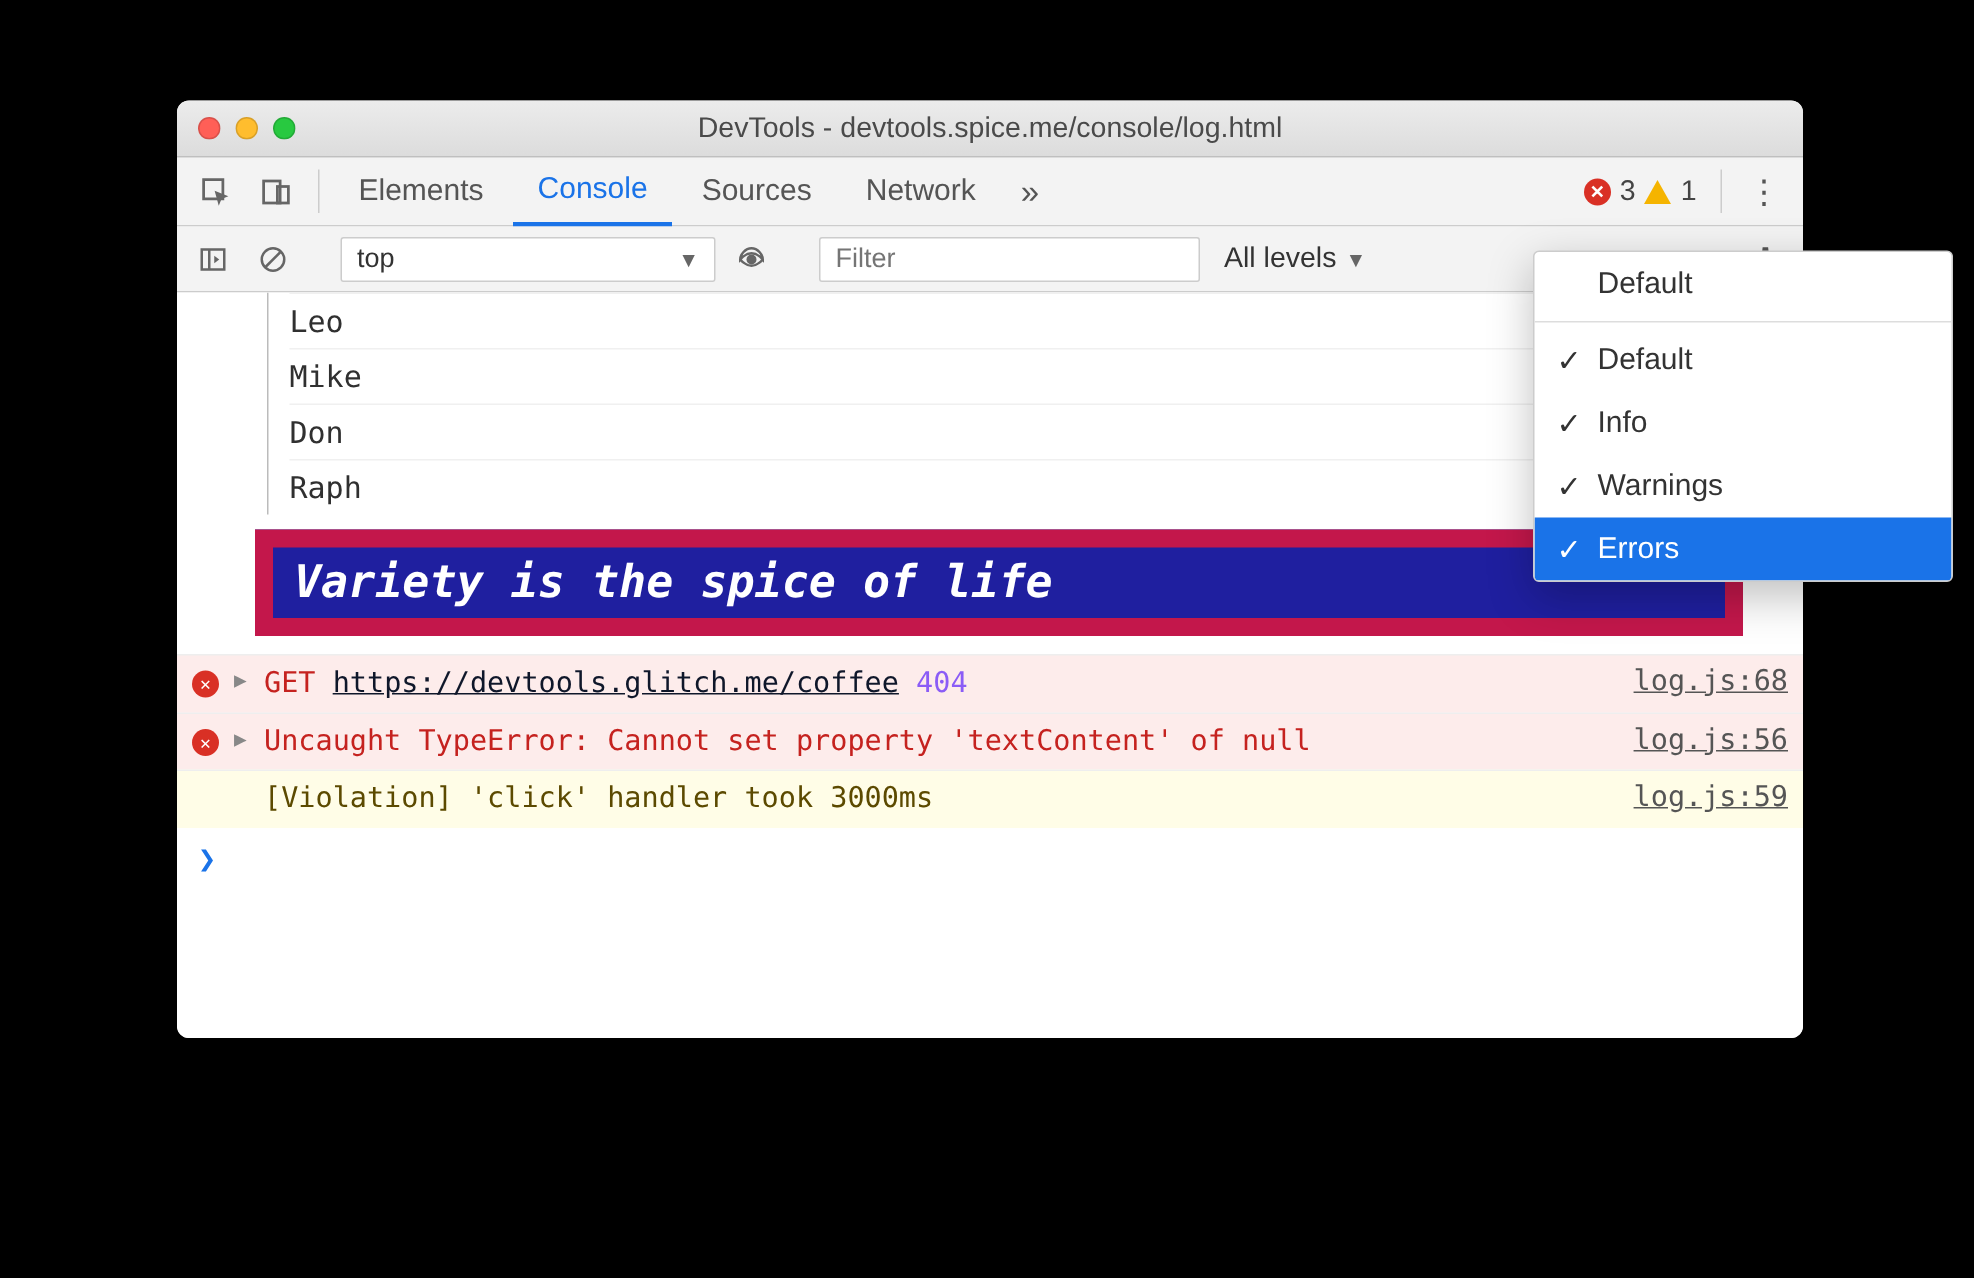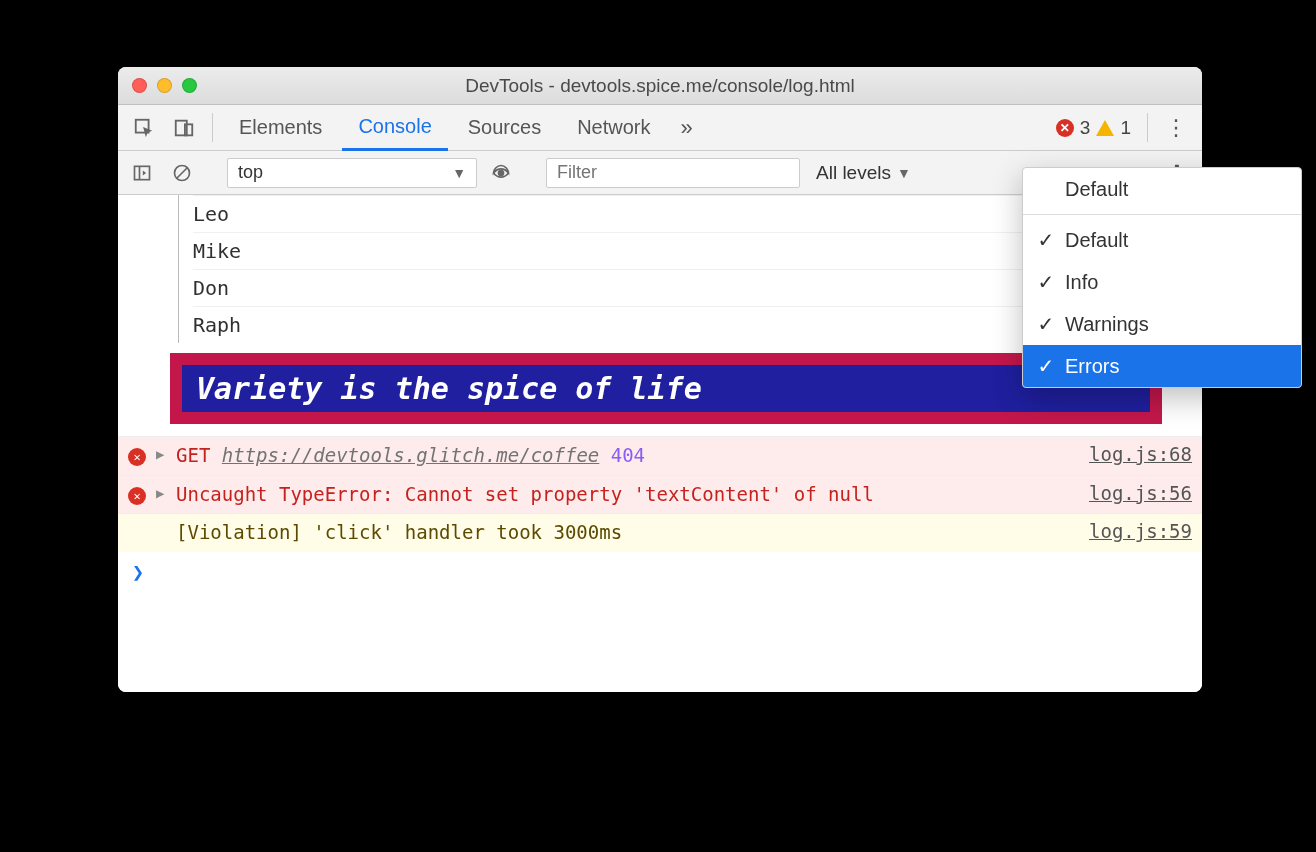--- a/index.html
+++ b/index.html
@@ -100,21 +100,21 @@
   }
   .row .icon{flex:0 0 20px;}
   .row .caret{color:#888;flex:0 0 12px;font-size:14px;padding-top:3px;}
   .row .msg{flex:1;line-height:1.35;}
   .row .src{color:#555;text-decoration:underline;white-space:nowrap;padding-left:10px;}
   .row.error{background:#fdeceb;color:#c5221f;}
   .row.error .src{color:#555;}
   .row.violation{background:#fffde7;color:#5c4a00;}
   .row.error a{color:#c5221f;text-decoration:underline;}
   .row.error .status{color:#8b5cf6;}
-  .row .url{color:#737373;text-decoration:underline;font-style:italic;}
+  .row .url{color:#0f172a;text-decoration:underline;}
   .prompt-row{padding:8px 14px;color:#1a73e8;font-size:20px;font-weight:bold;}
   
   .dropdown{
     position:absolute; right:14px; top:135px; width:280px;
     background:#fff;border:1px solid #ccc;border-radius:4px;
     box-shadow:0 10px 30px rgba(0,0,0,.25);
     font-family:-apple-system,Arial,sans-serif;
     overflow:hidden;z-index:10;margin-top:32px;
   }
   .dd-item{display:flex;align-items:center;height:42px;padding:0 14px;font-size:20px;color:#333;gap:10px;}

